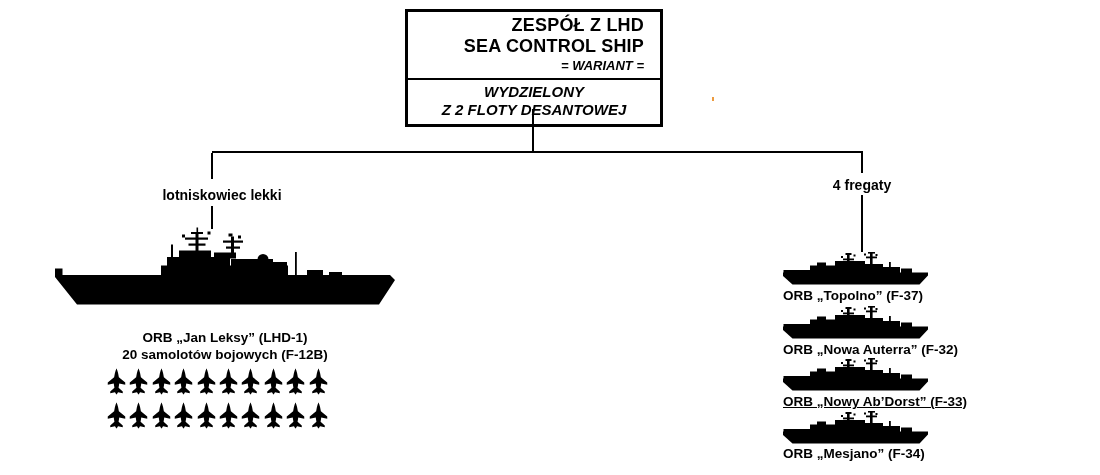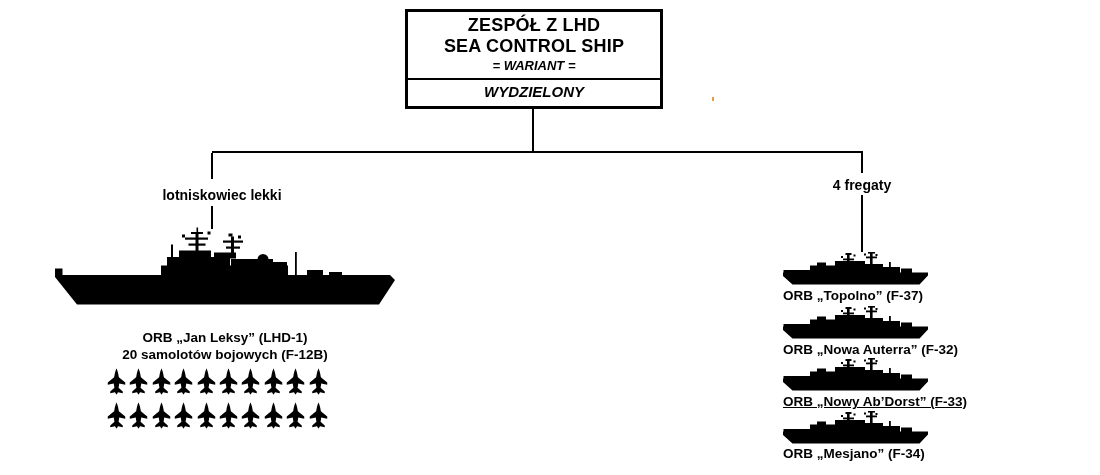--- a/index.html
+++ b/index.html
@@ -10,21 +10,21 @@
   .abs{position:absolute;}
   .line{position:absolute;background:#000;}
   .lbl{position:absolute;font-weight:bold;white-space:nowrap;color:#000;}
   .center{text-align:center;}
 
   
   .title-box{
     position:absolute;left:405px;top:9px;width:258px;box-sizing:border-box;
     border:3px solid #000;background:#fff;
   }
-  .tb-top{padding:3px 16px 2px;border-bottom:2.5px solid #000;text-align:center;}
+  .tb-top{padding:3px 16px 2px;border-bottom:2.5px solid #000;text-align:right;}
   .tb-bottom{padding:3px 16px 5px;text-align:center;}
   .tb-main{font-size:18px;font-weight:bold;line-height:1.18;letter-spacing:0.2px;}
   .tb-variant{font-size:13px;font-weight:bold;font-style:italic;line-height:1.4;}
   .tb-italic{font-size:15px;font-weight:bold;font-style:italic;line-height:1.22;}
 
   .branch-label{font-size:14px;}
   .ship-label{font-size:13.5px;}
 
   .jet-grid{position:absolute;left:107px;top:368px;display:flex;flex-direction:column;row-gap:7px;}
   .jet-row{display:flex;column-gap:3.4px;}
@@ -94,20 +94,21 @@
 <div class="canvas">
 
   <div class="title-box">
     <div class="tb-top">
       <div class="tb-main">ZESPÓŁ Z LHD</div>
       <div class="tb-main">SEA CONTROL SHIP</div>
       <div class="tb-variant">= WARIANT =</div>
     </div>
     <div class="tb-bottom">
       <div class="tb-italic">WYDZIELONY</div>
+      <div class="tb-italic">Z 2 FLOTY DESANTOWEJ</div>
     </div>
   </div>
 
   <div class="line" style="left:532px;top:109px;width:2px;height:43px;"></div>
   <div class="line" style="left:212px;top:151px;width:651px;height:2px;"></div>
   <div class="line" style="left:211px;top:153px;width:2px;height:26px;"></div>
   <div class="line" style="left:211px;top:206px;width:2px;height:23px;"></div>
   <div class="line" style="left:861px;top:153px;width:2px;height:20px;"></div>
   <div class="line" style="left:861px;top:195px;width:2px;height:57px;"></div>
 

